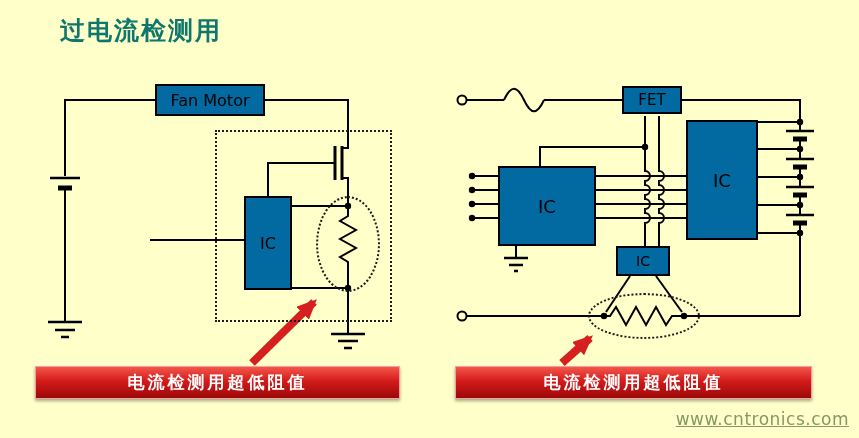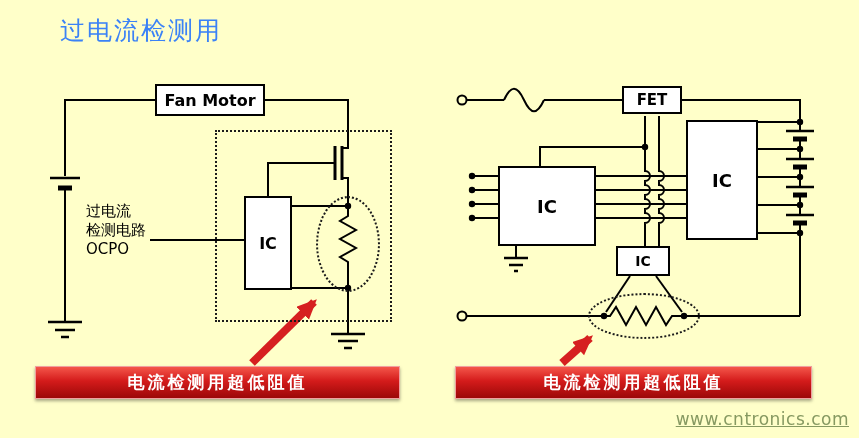--- a/index.html
+++ b/index.html
@@ -20,30 +20,30 @@
   }
   .dotted-ellipse{
     position:absolute;z-index:2;
     border:2px dotted #1b1b1b;
     border-radius:50%;
     box-sizing:border-box;
     background:transparent;
   }
   .box{
     position:absolute;z-index:3;
-    background:#ffffff;
+    background:#0369a1;
     border:2px solid #000;
     box-sizing:border-box;
     display:flex;align-items:center;justify-content:center;
-    font-weight:700;
+    font-weight:400;
   }
   .panel-title{
     position:absolute;z-index:4;
-    font-size:25px;font-weight:400;
-    letter-spacing:2px;color:#3b82f6;
+    font-size:25px;font-weight:700;
+    letter-spacing:2px;color:#0f766e;
     white-space:nowrap;
   }
   .note{
     position:absolute;z-index:4;
     font-size:15px;line-height:19px;
     font-weight:500;white-space:nowrap;
   }
   .banner{
     position:absolute;z-index:5;
     height:33px;
@@ -227,25 +227,20 @@
   </div>
   <div class="box" style="left:686px;top:120px;width:72px;height:120px;font-size:18px;">
     <span>IC</span>
   </div>
   <div class="box" style="left:616px;top:246px;width:54px;height:30px;font-size:14px;">
     <span>IC</span>
   </div>
 
   <div class="panel-title" style="left:60px;top:14px;">过电流检测用</div>
 
-  <div class="note" style="left:86px;top:202px;">
-    <div>过电流</div>
-    <div>检测电路</div>
-    <div>OCPO</div>
-  </div>
 
   <div class="banner" style="left:35px;top:366px;width:365px;">
     <span>电流检测用超低阻值</span>
   </div>
   <div class="banner" style="left:455px;top:366px;width:357px;">
     <span>电流检测用超低阻值</span>
   </div>
 
   <div class="watermark">www.cntronics.com</div>
 

